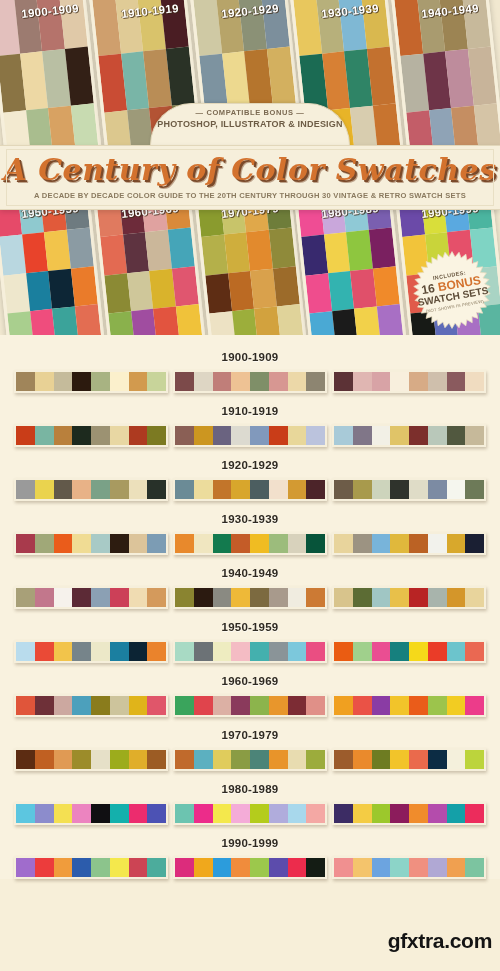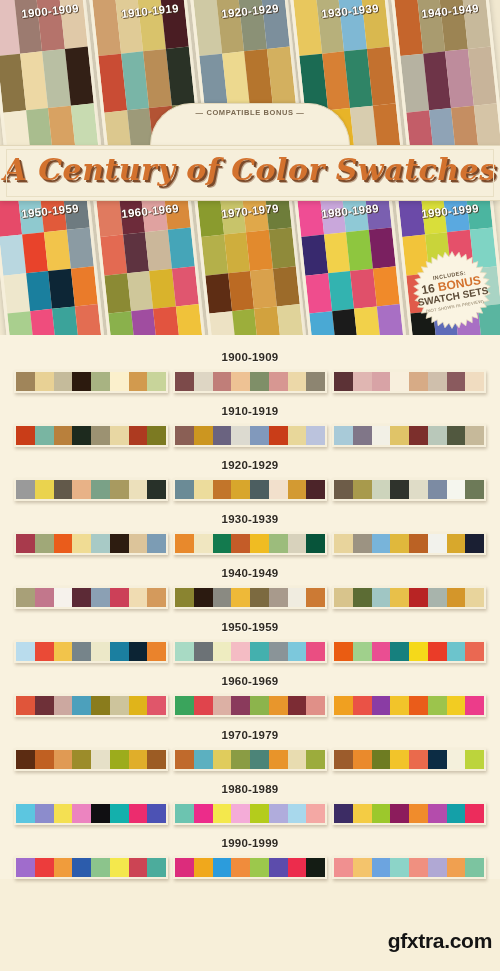--- a/index.html
+++ b/index.html
@@ -209,23 +209,25 @@
 <div class="tile-label" style="left: 0px; width: 100px;">1900-1909</div>
     <div class="tile-label" style="left: 100px; width: 100px;">1910-1919</div>
     <div class="tile-label" style="left: 200px; width: 100px;">1920-1929</div>
     <div class="tile-label" style="left: 300px; width: 100px;">1930-1939</div>
     <div class="tile-label" style="left: 400px; width: 100px;">1940-1949</div>
   </div>
 
 <div class="title-zone">
   <div class="compat">
     <div class="c1">— COMPATIBLE BONUS —</div>
+    <div class="c2">PHOTOSHOP, ILLUSTRATOR &amp; INDESIGN</div>
   </div>
   <div class="plaque">
     <div class="main-title">A Century of Color Swatches</div>
+    <div class="sub-title">A DECADE BY DECADE COLOR GUIDE TO THE 20TH CENTURY THROUGH 30 VINTAGE &amp; RETRO SWATCH SETS</div>
   </div>
 </div>
 
 <div class="preview-band band-bottom">
   <div class="tile-row" id="tiles-bottom">
       <div class="tile">
         <div class="tile-grid">
           <i style="background: rgb(230, 74, 105);"></i>
           <i style="background: rgb(143, 201, 207);"></i>
           <i style="background: rgb(225, 90, 58);"></i>

